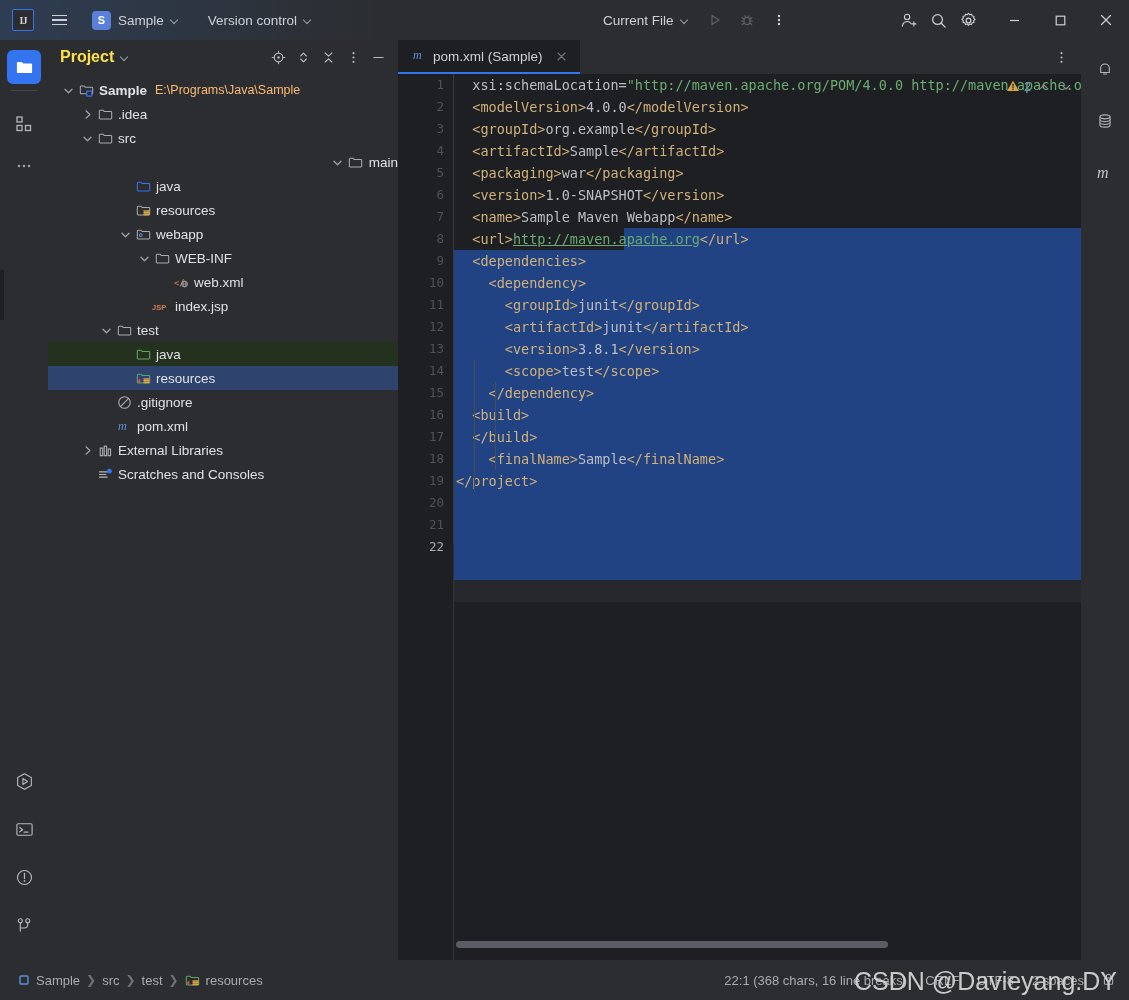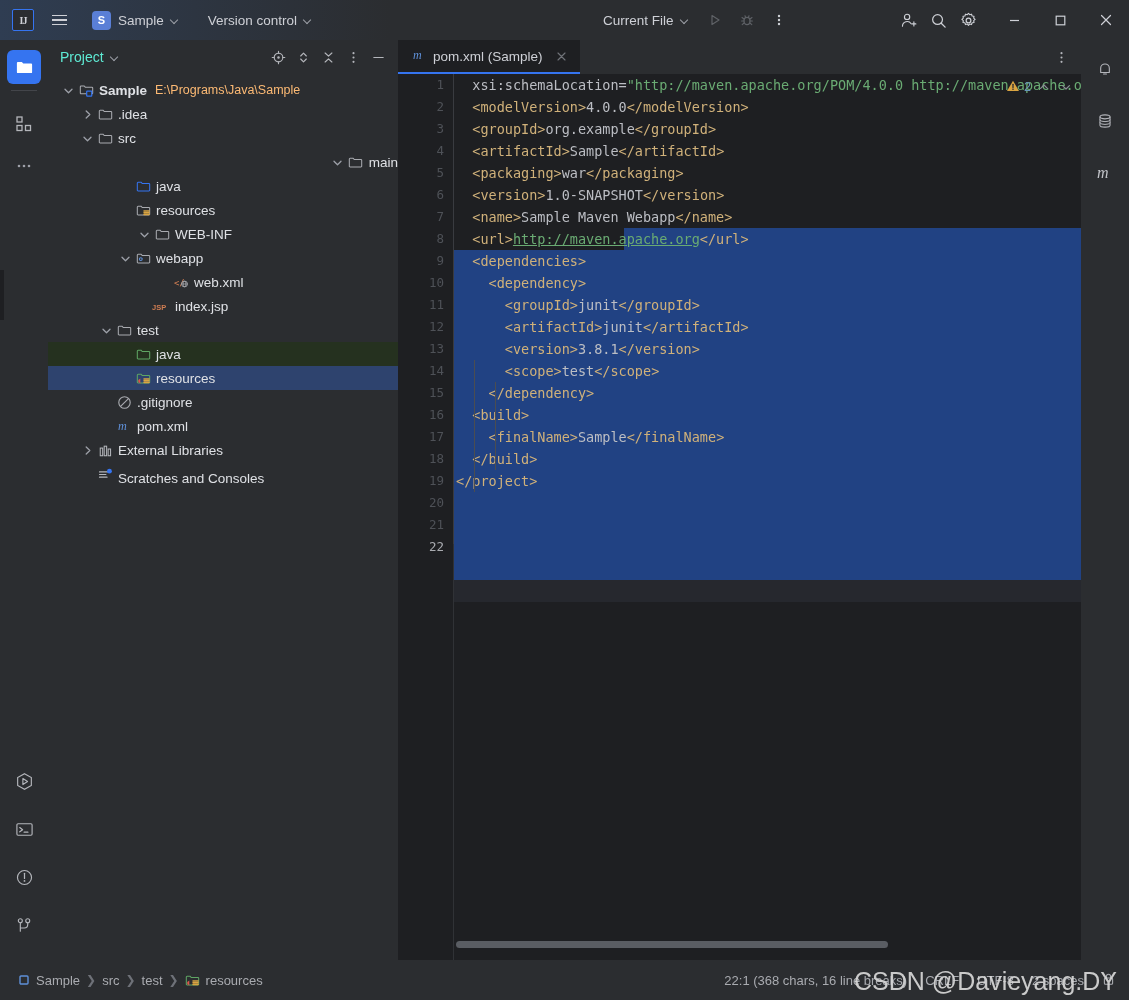--- a/index.html
+++ b/index.html
@@ -73,21 +73,21 @@
   .rail-ico.active { background: #3574f0; }
   .rail-bottom { position: absolute; bottom: 18px; left: 0; width: 48px;
     display: flex; flex-direction: column; align-items: center; gap: 6px; }
 
   
   .proj-panel {
     position: absolute; left: 48px; top: 40px; width: 350px; height: 920px;
     background: #2b2d30;
   }
   .proj-header { height: 34px; display: flex; align-items: center; padding: 0 8px 0 12px; }
-  .proj-title { font-size: 14px; color: #5eead4; }
+  .proj-title { font-size: 16px; color: #fde047; font-weight: bold; }
   .ph-actions { margin-left: auto; display: flex; align-items: center; gap: 1px; }
   .ph-btn { width: 24px; height: 24px; display: flex; align-items: center; justify-content: center;
     cursor: pointer; border-radius: 3px; }
 
   .tree { position: absolute; top: 38px; left: 0; width: 350px; bottom: 0; overflow: hidden; }
   .trow { height: 24px; display: flex; align-items: center; font-size: 13.5px;
     color: #dfe1e5; white-space: nowrap; cursor: pointer; position: relative; }
   .trow .arrow { width: 16px; height: 24px; display: flex; align-items: center; justify-content: center; flex: 0 0 16px; }
   .trow .arrow.none { visibility: hidden; }
   .trow .tico { width: 20px; height: 24px; display: flex; align-items: center; justify-content: center; flex: 0 0 20px; margin-right: 3px; }
@@ -400,47 +400,47 @@
         <div class="trow" style="padding-left: 69px;">
           <span class="arrow none"></span>
           <span class="tico">
             <svg width="15" height="15" viewBox="0 0 16 16">
               <path d="M1.4 4.3 a.8 .8 0 0 1 .8-.8 h3.3 l1.2 1.3 h7.1 a.8 .8 0 0 1 .8 .8 v6.3 a.8 .8 0 0 1 -.8 .8 H2.2 a.8 .8 0 0 1 -.8-.8 z" fill="none" stroke="#a9abb0" stroke-width="1.1"></path>
               <path d="M8.5 8.6 H14 M8.5 10.4 H14 M8.5 12.2 H14" stroke="#d9a441" stroke-width="1.5" stroke-linecap="round"></path>
             </svg>
           </span>
           <span>resources</span>
         </div>
+        <div class="trow" style="padding-left: 69px;">
+          <span class="arrow">
+            <svg width="13" height="13" viewBox="0 0 13 13">
+              <path d="M3 5.2 L6.5 8.8 L10 5.2" fill="none" stroke="#9da0a8" stroke-width="1.3" stroke-linecap="round" stroke-linejoin="round"></path>
+            </svg>
+          </span>
+          <span class="tico">
+            <svg width="15" height="15" viewBox="0 0 16 16">
+              <path d="M1.4 4.3 a.8 .8 0 0 1 .8-.8 h3.3 l1.2 1.3 h7.1 a.8 .8 0 0 1 .8 .8 v6.3 a.8 .8 0 0 1 -.8 .8 H2.2 a.8 .8 0 0 1 -.8-.8 z" fill="none" stroke="#a9abb0" stroke-width="1.1"></path>
+              <circle cx="5.1" cy="8.6" r="1.5" fill="none" stroke="#5f90d8" stroke-width="1.1"></circle>
+            </svg>
+          </span>
+          <span>webapp</span>
+        </div>
         <div class="trow" style="padding-left: 88px;">
           <span class="arrow">
             <svg width="13" height="13" viewBox="0 0 13 13">
               <path d="M3 5.2 L6.5 8.8 L10 5.2" fill="none" stroke="#9da0a8" stroke-width="1.3" stroke-linecap="round" stroke-linejoin="round"></path>
             </svg>
           </span>
           <span class="tico">
             <svg width="15" height="15" viewBox="0 0 16 16">
               <path d="M1.4 4.3 a.8 .8 0 0 1 .8-.8 h3.3 l1.2 1.3 h7.1 a.8 .8 0 0 1 .8 .8 v6.3 a.8 .8 0 0 1 -.8 .8 H2.2 a.8 .8 0 0 1 -.8-.8 z" fill="none" stroke="#a9abb0" stroke-width="1.1"></path>
             </svg>
           </span>
           <span>WEB-INF</span>
         </div>
-        <div class="trow" style="padding-left: 69px;">
-          <span class="arrow">
-            <svg width="13" height="13" viewBox="0 0 13 13">
-              <path d="M3 5.2 L6.5 8.8 L10 5.2" fill="none" stroke="#9da0a8" stroke-width="1.3" stroke-linecap="round" stroke-linejoin="round"></path>
-            </svg>
-          </span>
-          <span class="tico">
-            <svg width="15" height="15" viewBox="0 0 16 16">
-              <path d="M1.4 4.3 a.8 .8 0 0 1 .8-.8 h3.3 l1.2 1.3 h7.1 a.8 .8 0 0 1 .8 .8 v6.3 a.8 .8 0 0 1 -.8 .8 H2.2 a.8 .8 0 0 1 -.8-.8 z" fill="none" stroke="#a9abb0" stroke-width="1.1"></path>
-              <circle cx="5.1" cy="8.6" r="1.5" fill="none" stroke="#5f90d8" stroke-width="1.1"></circle>
-            </svg>
-          </span>
-          <span>webapp</span>
-        </div>
         <div class="trow" style="padding-left: 107px;">
           <span class="arrow none"></span>
           <span class="tico">
             <svg width="15" height="15" viewBox="0 0 16 16">
               <text x="0" y="12" font-family="DejaVu Sans Mono, monospace" font-size="9.5" fill="#cf7d52">&lt;/</text>
               <circle cx="11.2" cy="9.6" r="3.1" fill="none" stroke="#a9abb0" stroke-width="1"></circle>
               <path d="M8.1 9.6 H14.3 M11.2 6.5 a4 4 0 0 1 0 6.2 a4 4 0 0 1 0 -6.2" stroke="#a9abb0" stroke-width=".8" fill="none"></path>
             </svg>
           </span>
           <span>web.xml</span>
@@ -514,21 +514,21 @@
           </span>
           <span class="tico">
             <svg width="15" height="15" viewBox="0 0 16 16">
               <rect x="2.4" y="5.4" width="2.6" height="8.2" fill="none" stroke="#b4b6bb" stroke-width="1.1"></rect>
               <rect x="6.6" y="3.4" width="2.6" height="10.2" fill="none" stroke="#b4b6bb" stroke-width="1.1"></rect>
               <rect x="10.8" y="6.4" width="2.6" height="7.2" fill="none" stroke="#b4b6bb" stroke-width="1.1"></rect>
             </svg>
           </span>
           <span>External Libraries</span>
         </div>
-        <div class="trow" style="padding-left: 31px; align-items: flex-end;">
+        <div class="trow" style="padding-left: 31px;">
           <span class="arrow none"></span>
           <span class="tico">
             <svg width="15" height="15" viewBox="0 0 16 16">
               <path d="M1.6 5.2 H10 M1.6 8 H8.4 M1.6 10.8 H9.6" stroke="#b4b6bb" stroke-width="1.3" stroke-linecap="round"></path>
               <circle cx="12.2" cy="4.4" r="2.6" fill="#3574f0"></circle>
             </svg>
           </span>
           <span>Scratches and Consoles</span>
         </div>
       </div>
@@ -603,22 +603,22 @@
           <div class="cline"><span class="t-txt">  </span><span class="t-tag">&lt;name</span><span class="t-tag">&gt;</span><span class="t-txt">Sample Maven Webapp</span><span class="t-tag">&lt;/name</span><span class="t-tag">&gt;</span></div>
           <div class="cline"><span class="t-txt">  </span><span class="t-tag">&lt;url</span><span class="t-tag">&gt;</span><span class="t-link">http://maven.apache.org</span><span class="t-tag">&lt;/url</span><span class="t-tag">&gt;</span></div>
           <div class="cline"><span class="t-txt">  </span><span class="t-tag">&lt;dependencies</span><span class="t-tag">&gt;</span></div>
           <div class="cline"><span class="t-txt">    </span><span class="t-tag">&lt;dependency</span><span class="t-tag">&gt;</span></div>
           <div class="cline"><span class="t-txt">      </span><span class="t-tag">&lt;groupId</span><span class="t-tag">&gt;</span><span class="t-txt">junit</span><span class="t-tag">&lt;/groupId</span><span class="t-tag">&gt;</span></div>
           <div class="cline"><span class="t-txt">      </span><span class="t-tag">&lt;artifactId</span><span class="t-tag">&gt;</span><span class="t-txt">junit</span><span class="t-tag">&lt;/artifactId</span><span class="t-tag">&gt;</span></div>
           <div class="cline"><span class="t-txt">      </span><span class="t-tag">&lt;version</span><span class="t-tag">&gt;</span><span class="t-txt">3.8.1</span><span class="t-tag">&lt;/version</span><span class="t-tag">&gt;</span></div>
           <div class="cline"><span class="t-txt">      </span><span class="t-tag">&lt;scope</span><span class="t-tag">&gt;</span><span class="t-txt">test</span><span class="t-tag">&lt;/scope</span><span class="t-tag">&gt;</span></div>
           <div class="cline"><span class="t-txt">    </span><span class="t-tag">&lt;/dependency</span><span class="t-tag">&gt;</span></div>
           <div class="cline"><span class="t-txt">  </span><span class="t-tag">&lt;build</span><span class="t-tag">&gt;</span></div>
+          <div class="cline"><span class="t-txt">  </span><span class="t-tag">&lt;/build</span><span class="t-tag">&gt;</span></div>
           <div class="cline"><span class="t-txt">    </span><span class="t-tag">&lt;finalName</span><span class="t-tag">&gt;</span><span class="t-txt">Sample</span><span class="t-tag">&lt;/finalName</span><span class="t-tag">&gt;</span></div>
-          <div class="cline"><span class="t-txt">  </span><span class="t-tag">&lt;/build</span><span class="t-tag">&gt;</span></div>
           <div class="cline"><span class="t-tag">&lt;/project</span><span class="t-tag">&gt;</span></div>
           <div class="cline"></div>
         </div>
 
       <div class="indent-guide" style="left:76px;top:286px;height:132px;"></div>
       <div class="indent-guide" style="left:97px;top:308px;height:88px;"></div>
 
       <div class="warn-widget">
         <span>
           <svg width="14" height="14" viewBox="0 0 14 14">

